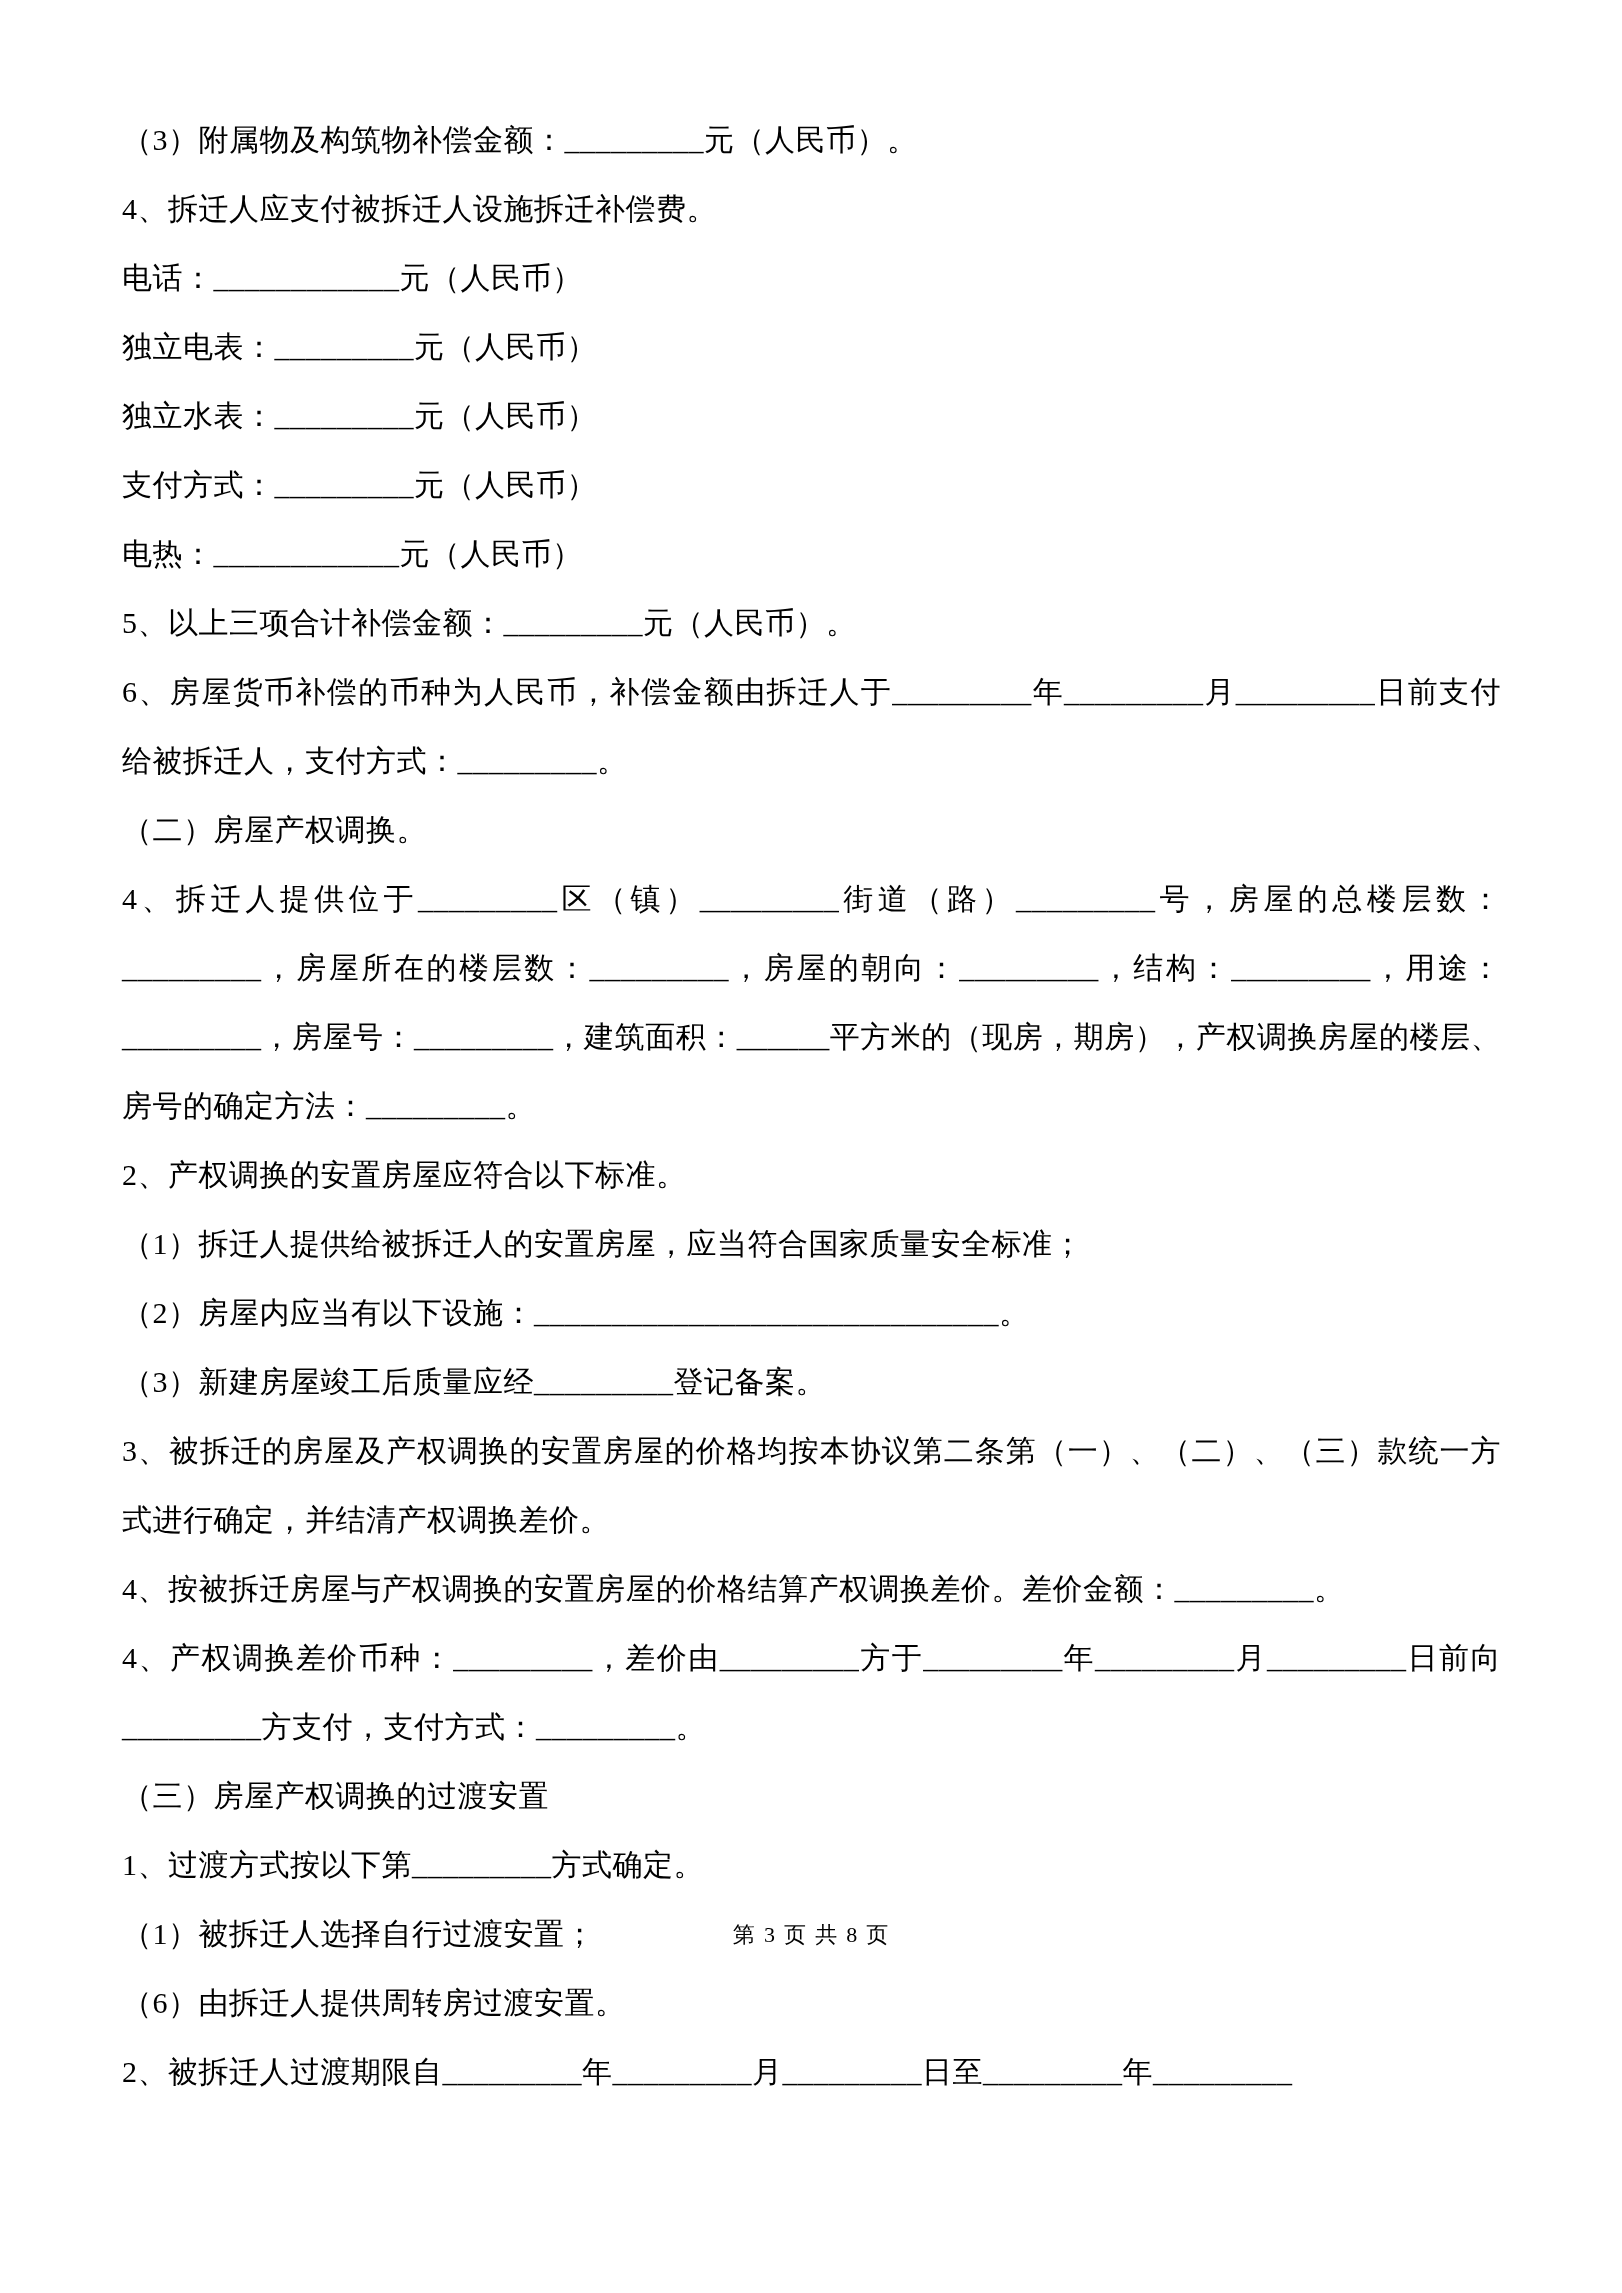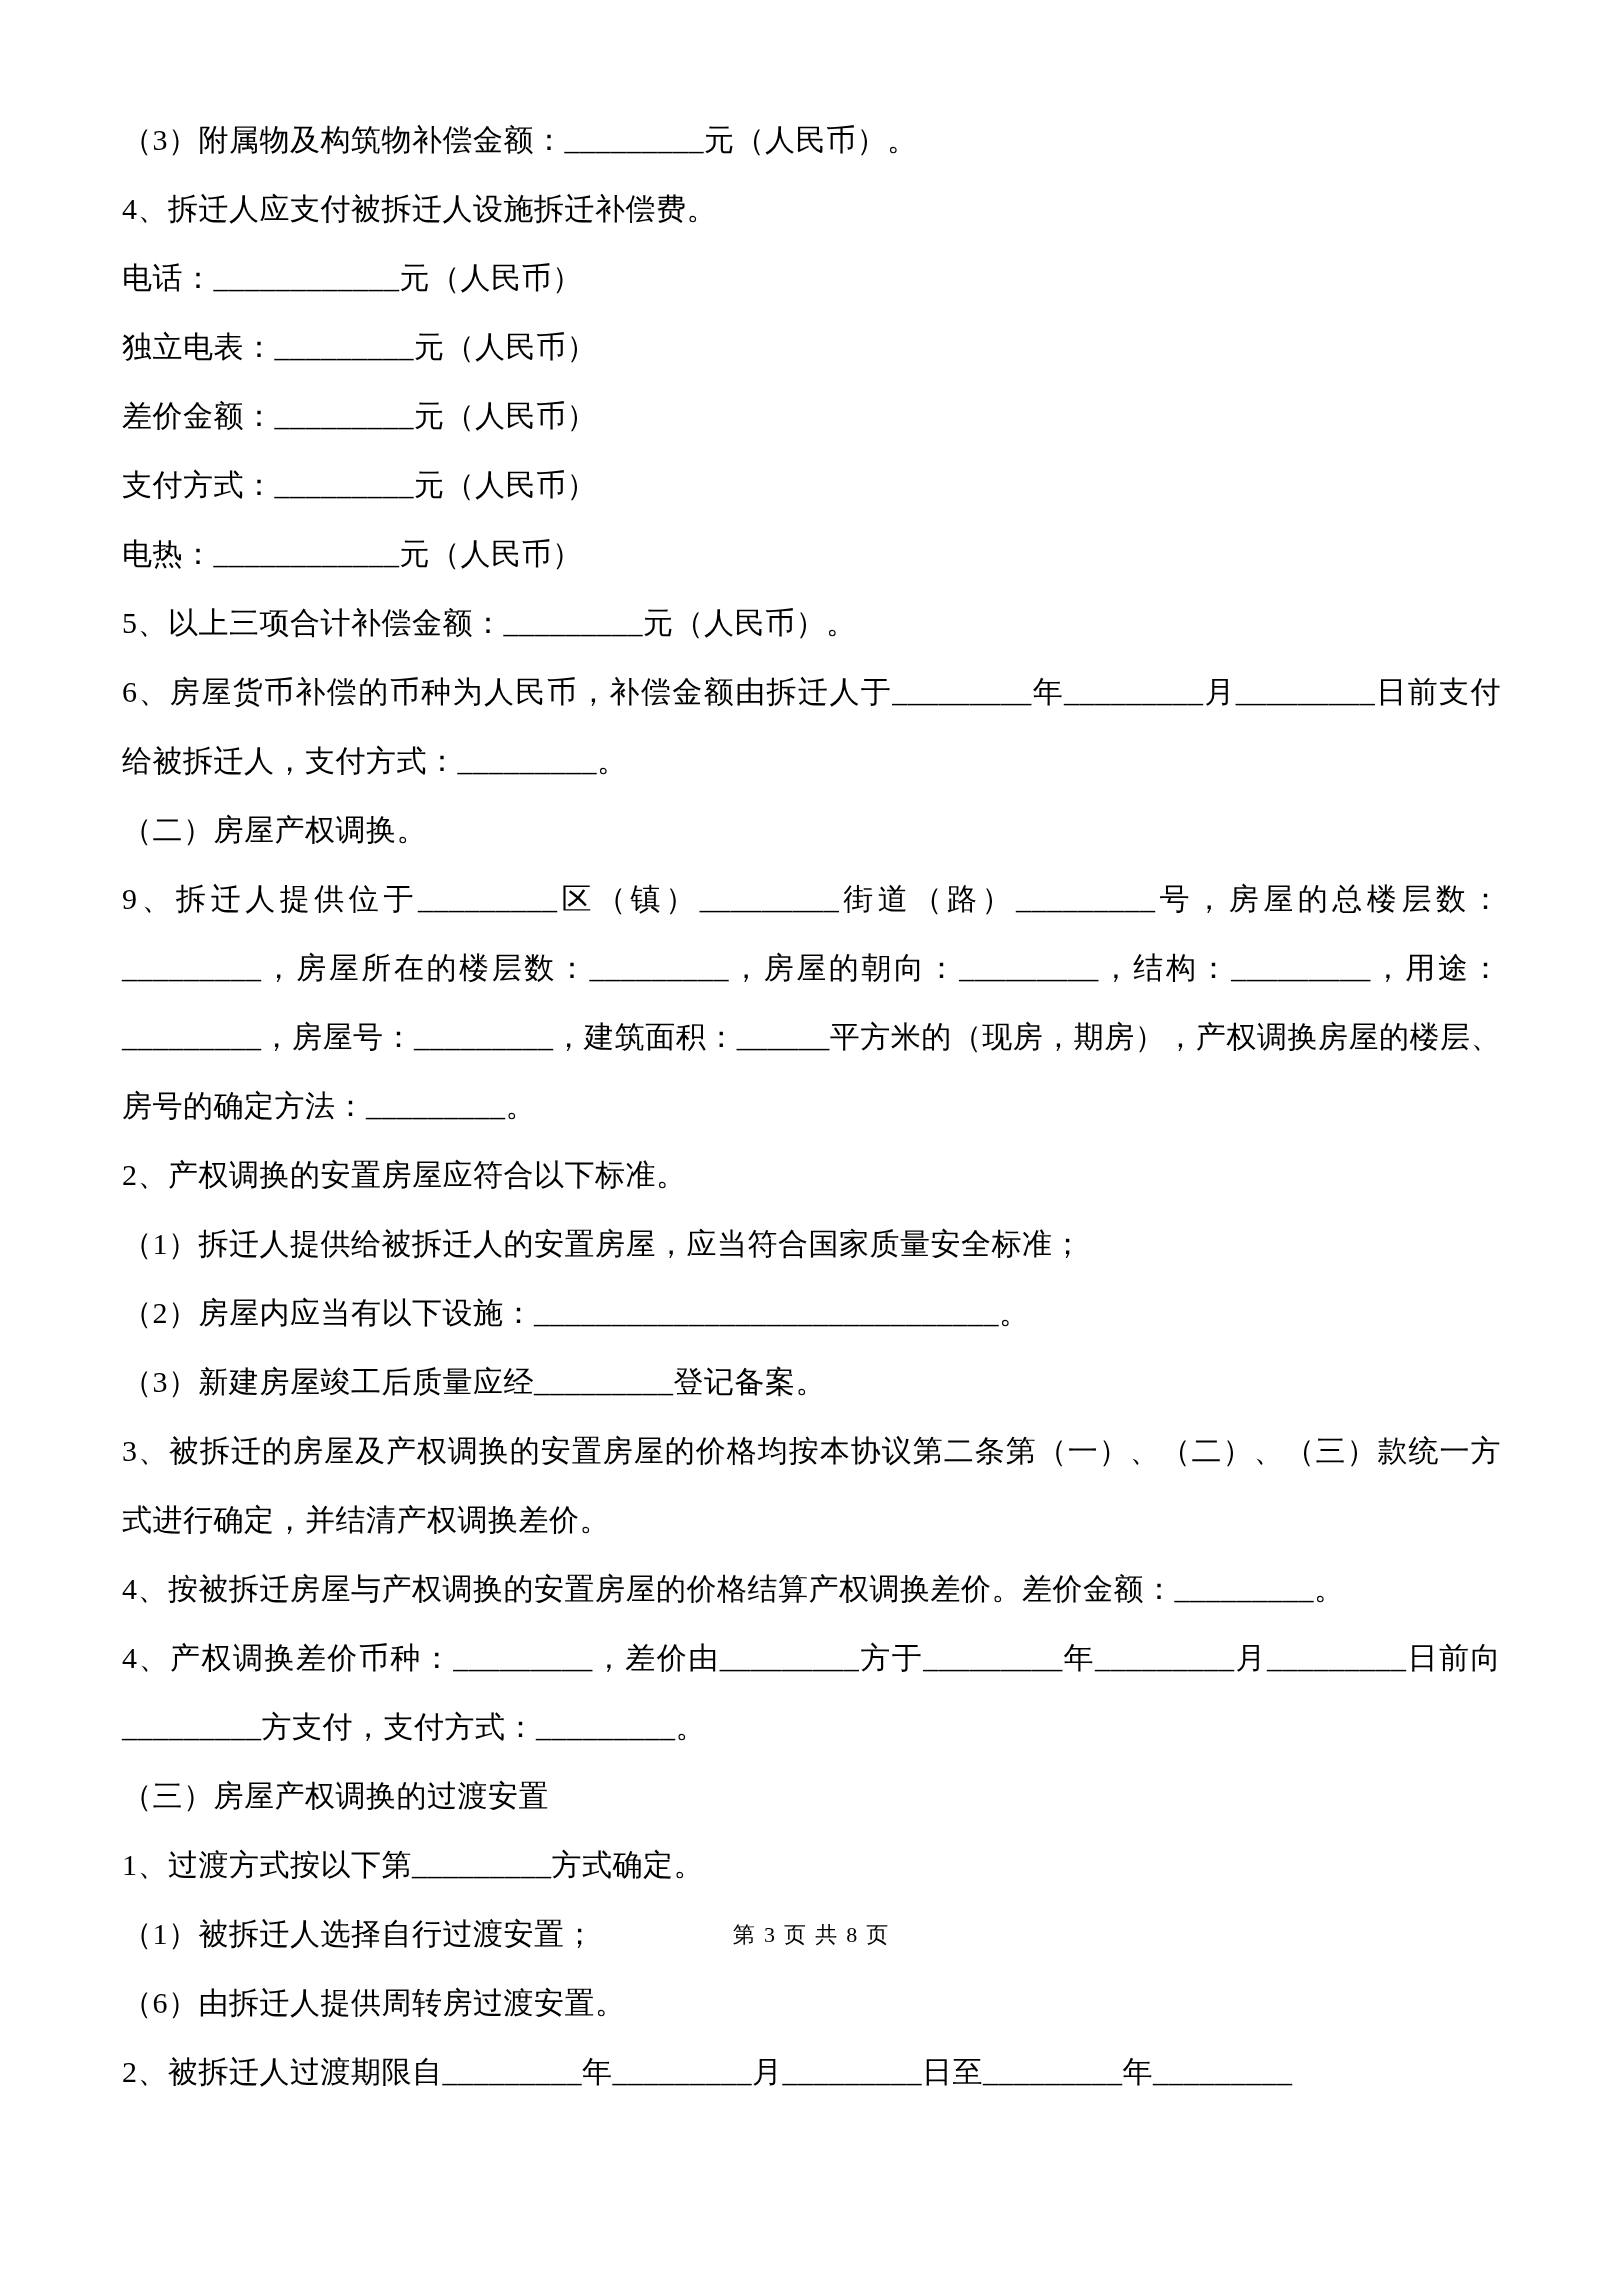--- a/index.html
+++ b/index.html
@@ -45,27 +45,27 @@
 </style>
 </head>
 <body>
 
 <div class="page">
   <div class="doc-body" id="doc-body">
       <p class="line">（3）附属物及构筑物补偿金额：_________元（人民币）。</p>
       <p class="line">4、拆迁人应支付被拆迁人设施拆迁补偿费。</p>
       <p class="line">电话：____________元（人民币）</p>
       <p class="line">独立电表：_________元（人民币）</p>
-      <p class="line">差价金额：_________元（人民币）</p>
+      <p class="line">独立水表：_________元（人民币）</p>
       <p class="line">支付方式：_________元（人民币）</p>
       <p class="line">电热：____________元（人民币）</p>
       <p class="line">5、以上三项合计补偿金额：_________元（人民币）。</p>
       <p class="line">6、房屋货币补偿的币种为人民币，补偿金额由拆迁人于_________年_________月_________日前支付给被拆迁人，支付方式：_________。</p>
       <p class="line">（二）房屋产权调换。</p>
-      <p class="line">9、拆迁人提供位于_________区（镇）_________街道（路）_________号，房屋的总楼层数：_________，房屋所在的楼层数：_________，房屋的朝向：_________，结构：_________，用途：_________，房屋号：_________，建筑面积：______平方米的（现房，期房），产权调换房屋的楼层、房号的确定方法：_________。</p>
+      <p class="line">4、拆迁人提供位于_________区（镇）_________街道（路）_________号，房屋的总楼层数：_________，房屋所在的楼层数：_________，房屋的朝向：_________，结构：_________，用途：_________，房屋号：_________，建筑面积：______平方米的（现房，期房），产权调换房屋的楼层、房号的确定方法：_________。</p>
       <p class="line">2、产权调换的安置房屋应符合以下标准。</p>
       <p class="line">（1）拆迁人提供给被拆迁人的安置房屋，应当符合国家质量安全标准；</p>
       <p class="line">（2）房屋内应当有以下设施：______________________________。</p>
       <p class="line">（3）新建房屋竣工后质量应经_________登记备案。</p>
       <p class="line">3、被拆迁的房屋及产权调换的安置房屋的价格均按本协议第二条第（一）、（二）、（三）款统一方式进行确定，并结清产权调换差价。</p>
       <p class="line">4、按被拆迁房屋与产权调换的安置房屋的价格结算产权调换差价。差价金额：_________。</p>
       <p class="line">4、产权调换差价币种：_________，差价由_________方于_________年_________月_________日前向_________方支付，支付方式：_________。</p>
       <p class="line">（三）房屋产权调换的过渡安置</p>
       <p class="line">1、过渡方式按以下第_________方式确定。</p>
       <p class="line">（1）被拆迁人选择自行过渡安置；</p>

